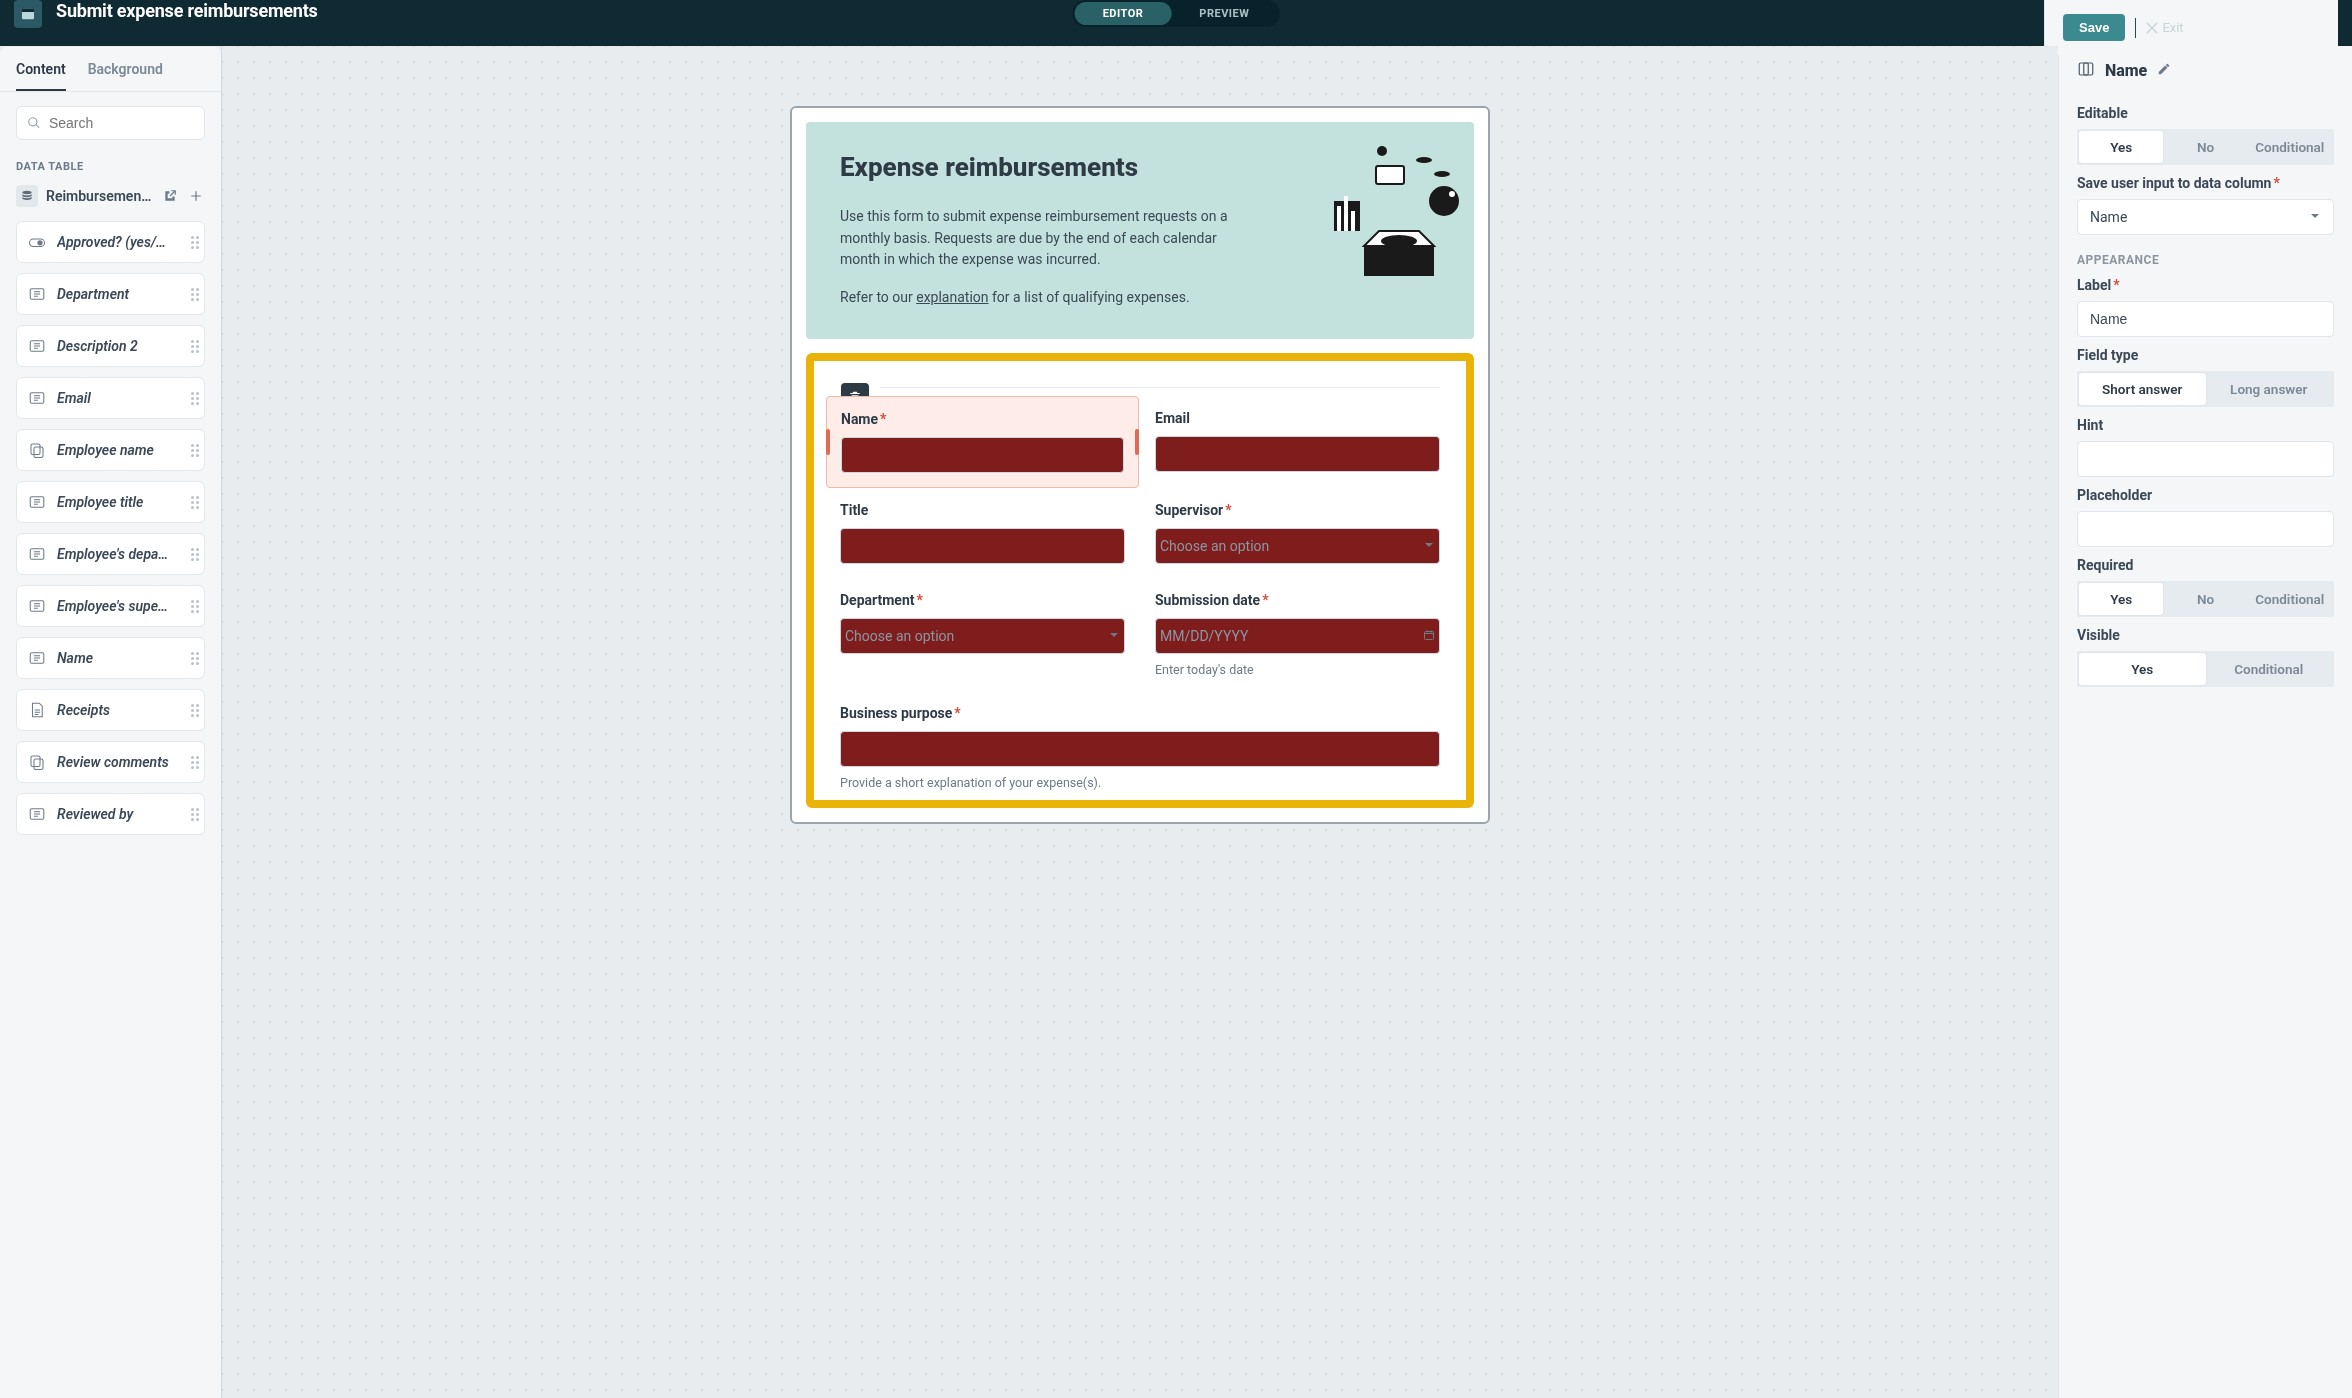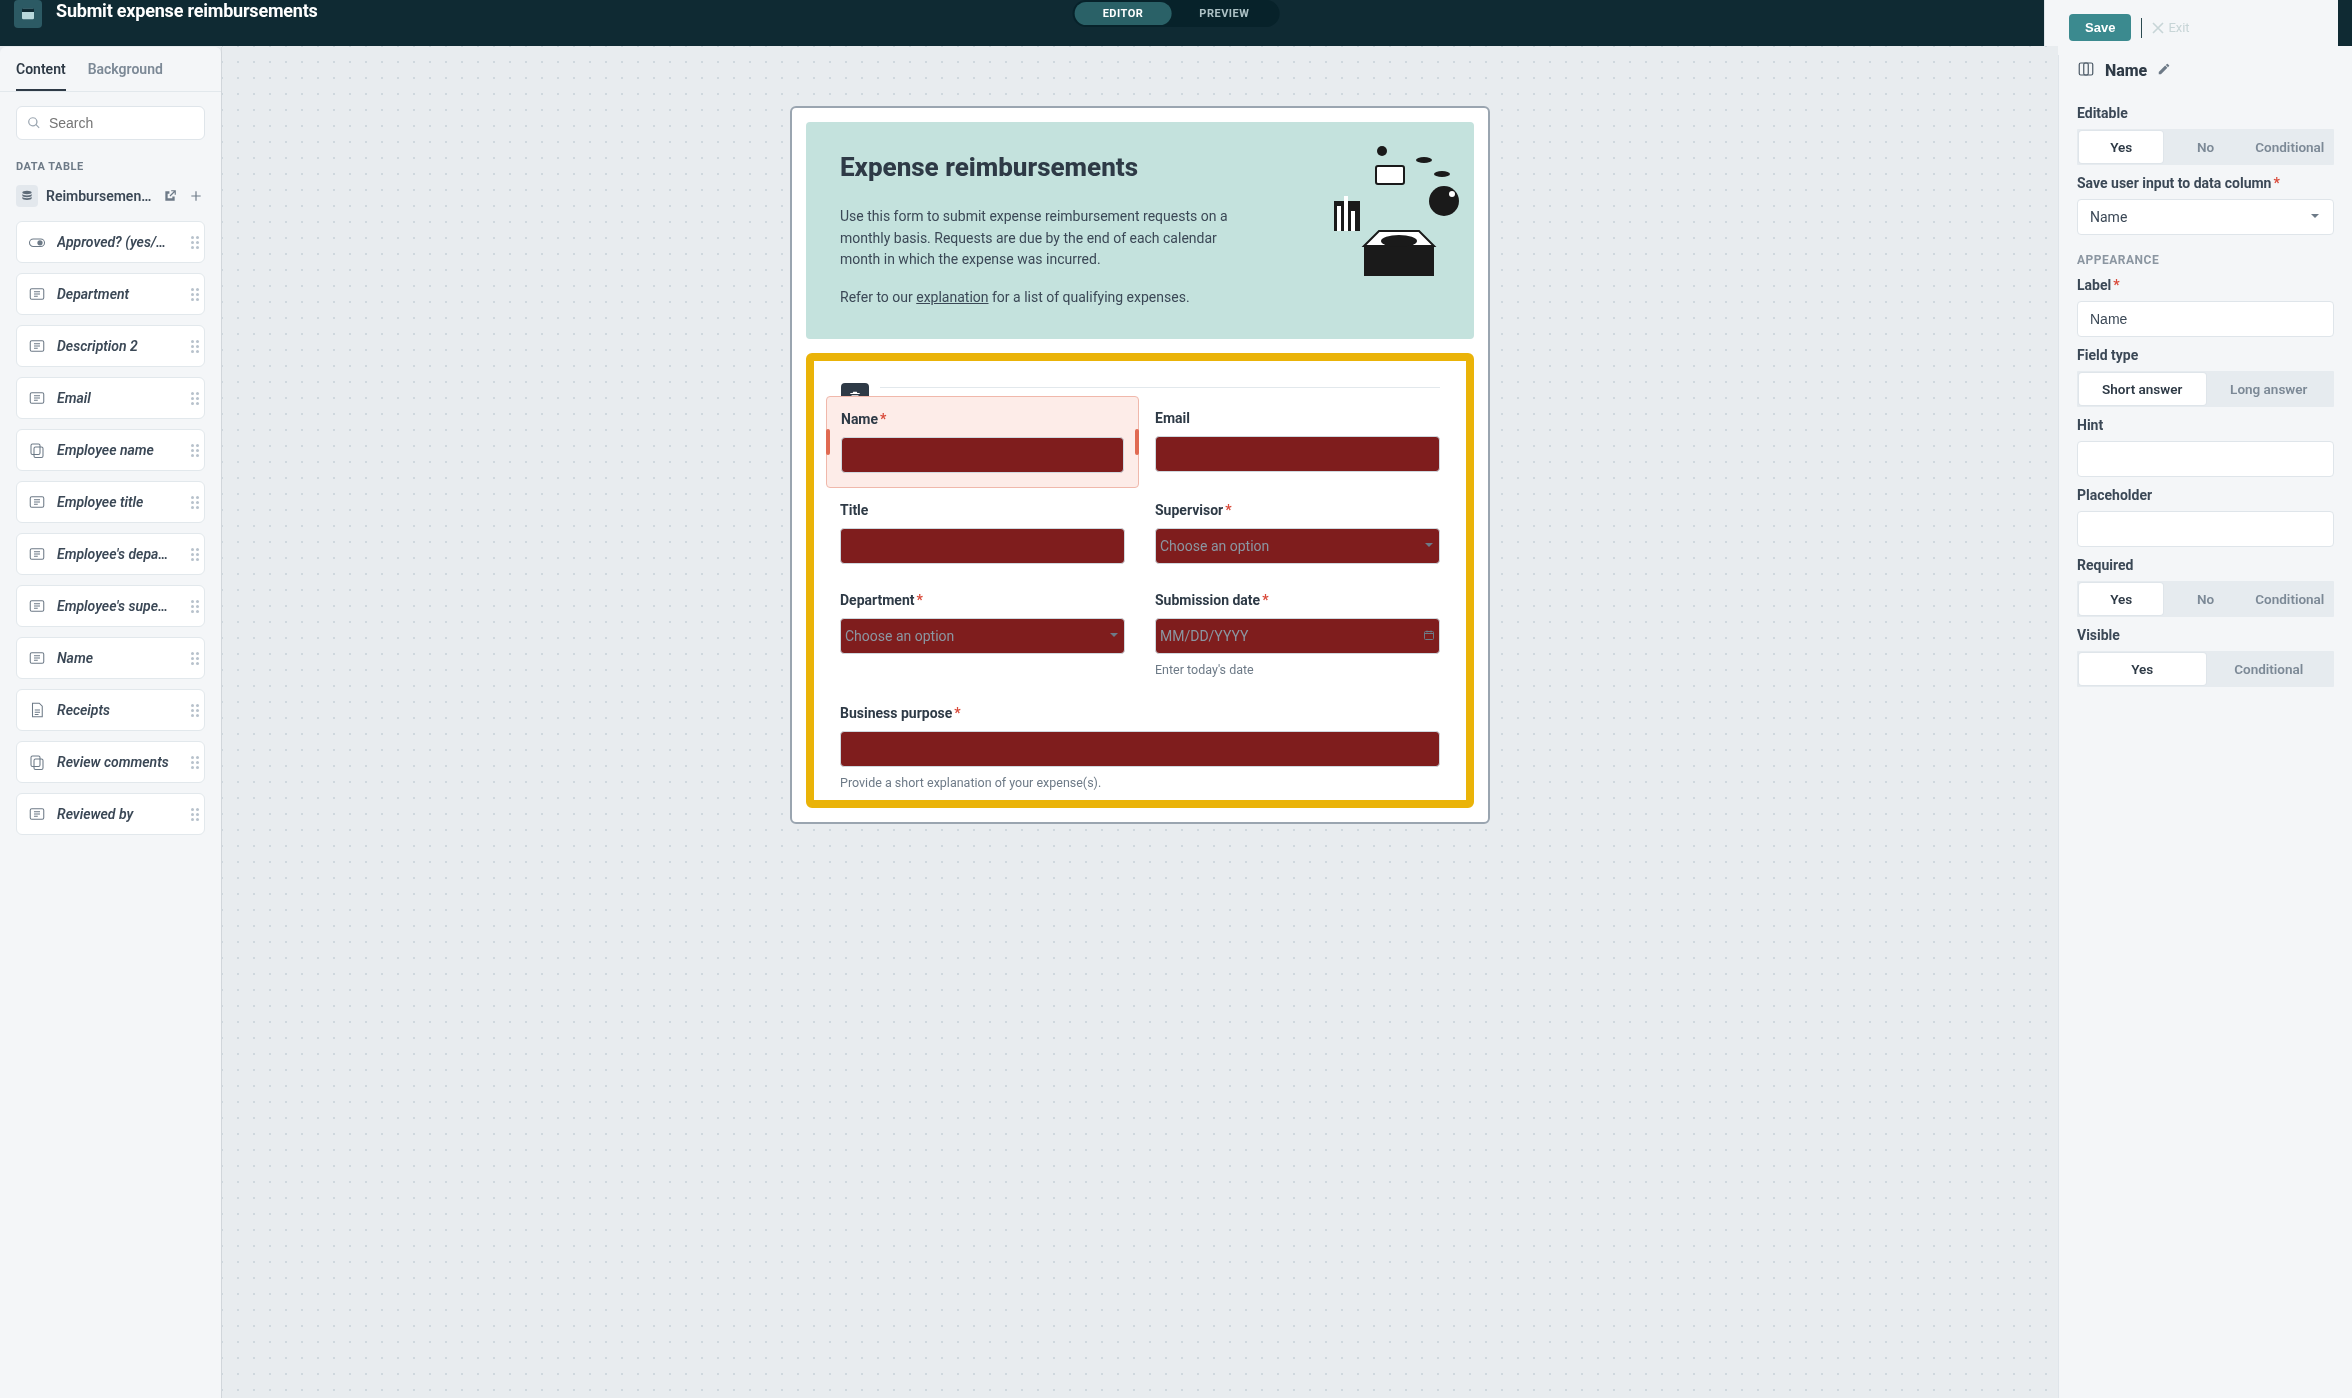--- a/index.html
+++ b/index.html
@@ -34,21 +34,21 @@
     display: flex; background: #07222a; border-radius: 20px; padding: 2px;
   }
   .topbar .mode-toggle .seg {
     padding: 5px 28px; font-size: 11px; font-weight: 700; letter-spacing: 0.5px;
     color: #adc1c5; border-radius: 18px; cursor: pointer;
   }
   .topbar .mode-toggle .seg.active { background: #2a6167; color: #fff; }
   .topbar .right { margin-left: auto; display: flex; align-items: center; gap: 10px; }
   .topbar .save-btn {
     background: #3b8a8f; color: #fff; border: none; padding: 6px 16px;
-    border-radius: 4px; font-weight: 600; font-size: 13px; cursor: pointer; margin-left: 6px;
+    border-radius: 4px; font-weight: 600; font-size: 13px; cursor: pointer;
   }
   .topbar .sep-v { width: 1px; height: 20px; background: #2b4a50; }
   .topbar .exit { display: flex; align-items: center; gap: 4px; color: #c7d5d7; cursor: pointer; font-size: 13px; }
 
   
   .main { display: flex; height: calc(100% - 46px); }
 
   
   .left {
     width: 222px; background: #f4f6f8; border-right: 1px solid #dfe5ea;

